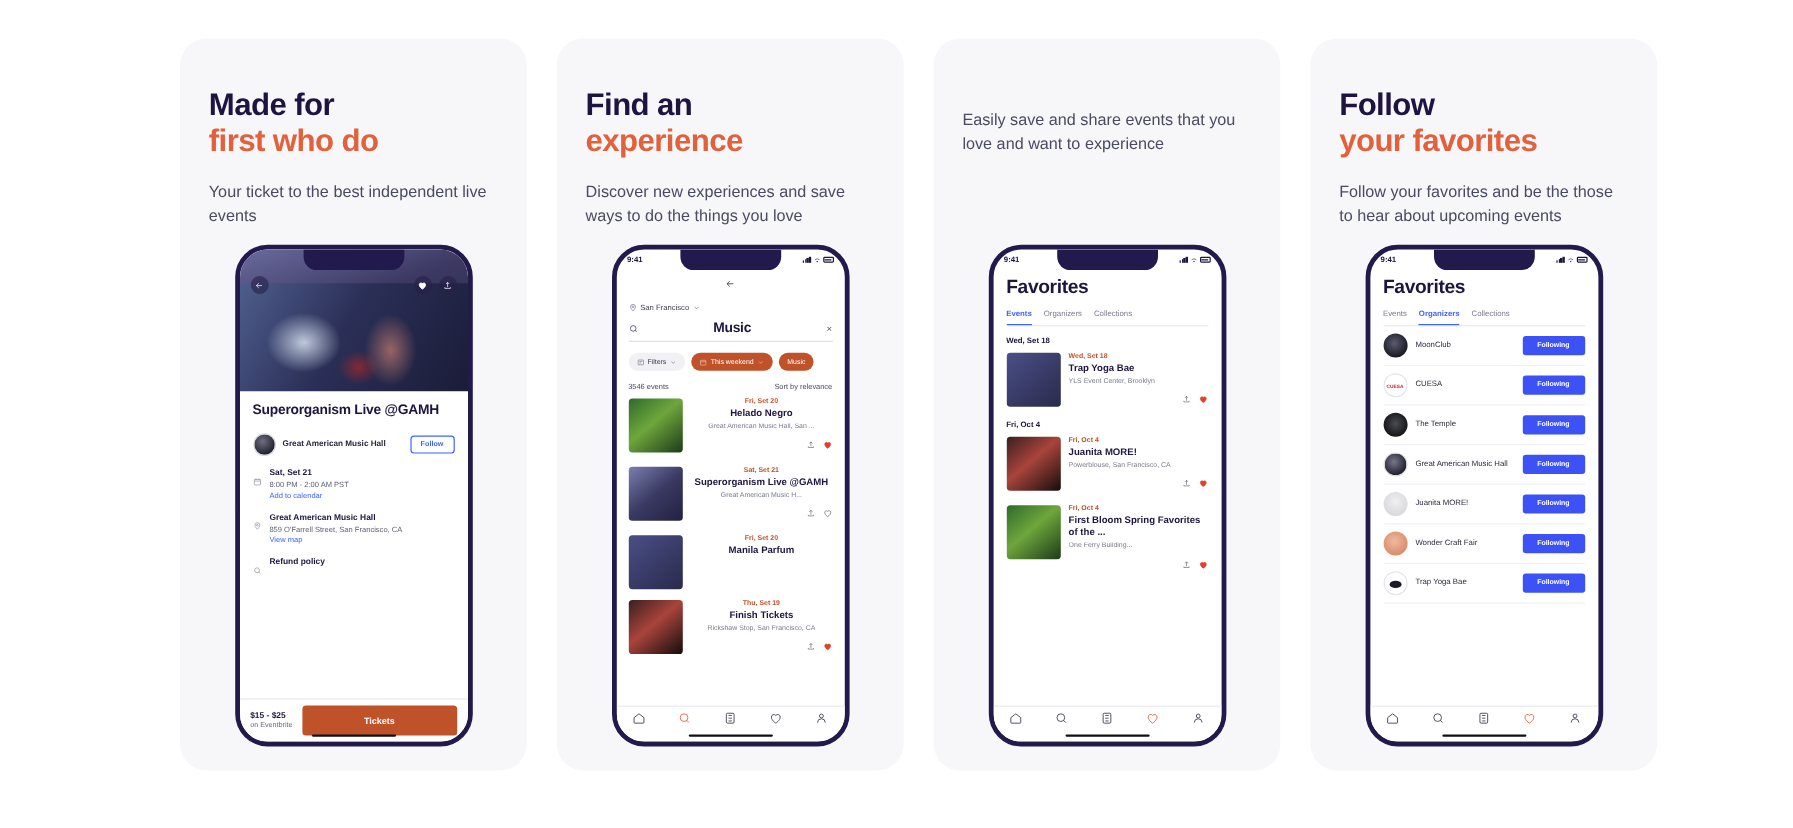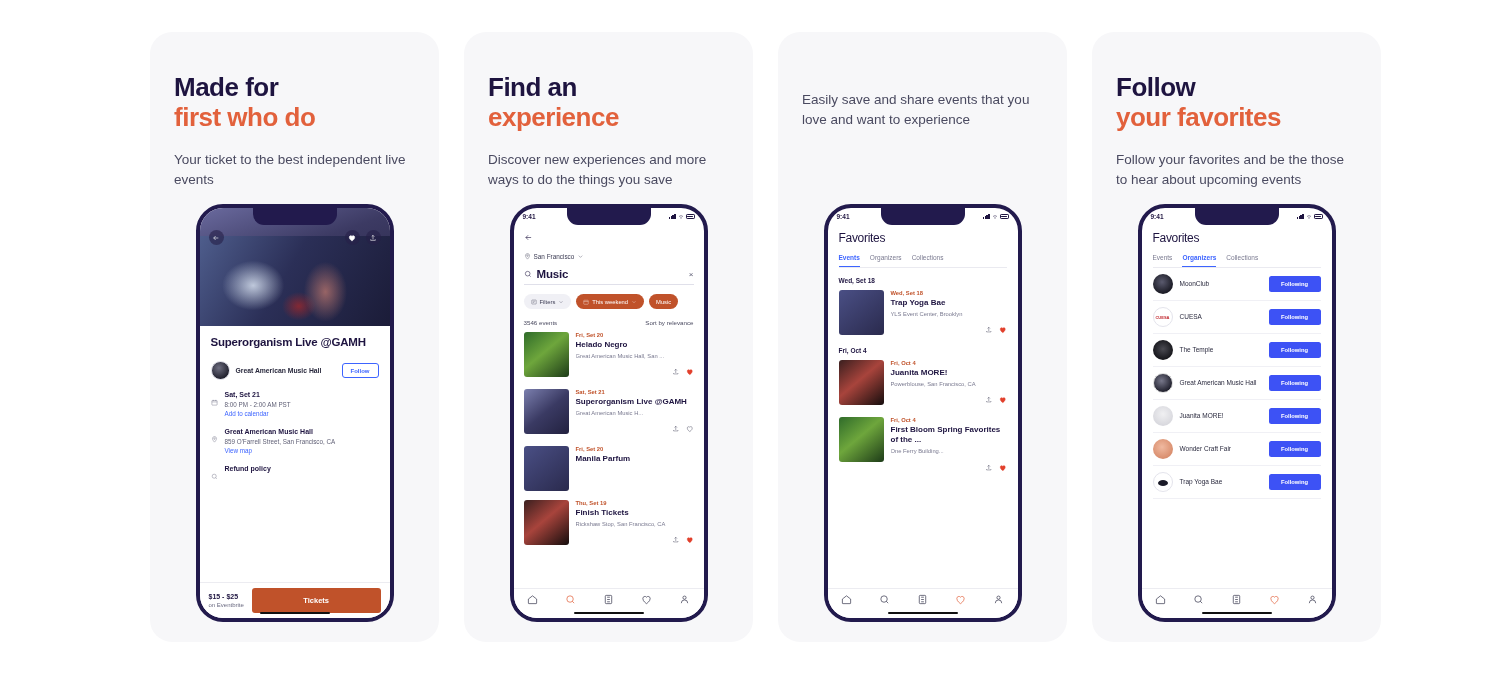--- a/index.html
+++ b/index.html
@@ -135,21 +135,21 @@
     display: flex; align-items: center; padding: 0 9px; gap: 8px; z-index: 36;
   }
   .price-b { font-size: 7px; font-weight: bold; color: #1e1440; }
   .price-s { font-size: 6px; color: #6a6a80; margin-top: 2px; }
   .tickets-btn {
     flex: 1; background: #c0522a; color: #fff; text-align: center;
     font-size: 7.5px; font-weight: 600; padding: 8px 0; border-radius: 3px;
   }
 
   
-  .s-pad { padding: 3px 10px 0 10px; }
+  .s-pad { padding: 3px 10px 0 10px; text-align: center; }
   .s-back svg { width: 9px; height: 9px; stroke: #1e1440; fill: none; stroke-width: 1.6; }
   .s-loc { display: flex; align-items: center; gap: 3px; margin-top: 7px; }
   .s-loc svg { width: 7px; height: 7px; stroke: #3a3a52; fill: none; stroke-width: 1.3; }
   .s-loc span { font-size: 6.4px; color: #3a3a52; }
   .s-field {
     display: flex; align-items: center; gap: 5px; margin-top: 8px;
     border-bottom: 0.8px solid #e0e0ea; padding-bottom: 4px;
   }
   .s-field svg { width: 8px; height: 8px; stroke: #1e1440; fill: none; stroke-width: 1.6; }
   .s-query { font-size: 11.5px; font-weight: bold; color: #1e1440; flex: 1; letter-spacing: -0.2px; }
@@ -180,21 +180,21 @@
     font-size: 5.8px; color: #7a7a90; margin-top: 2.5px;
     white-space: nowrap; overflow: hidden; text-overflow: ellipsis;
   }
   .ev-acts { display: flex; justify-content: flex-end; gap: 7px; margin-top: 3px; }
   .ev-acts svg { width: 7.5px; height: 7.5px; stroke: #3c3c52; fill: none; stroke-width: 1.4; }
   .ev-acts .heart-on svg { fill: #e2402c; stroke: #e2402c; }
   .ev-acts .heart-off svg { fill: none; stroke: #3c3c52; }
 
   
   .fav-pad { padding: 6px 11px 0 11px; }
-  .fav-title { font-size: 12px; font-weight: normal; color: #1e1440; letter-spacing: -0.3px; }
+  .fav-title { font-size: 16px; font-weight: bold; color: #1e1440; letter-spacing: -0.3px; }
   .fav-tabs { display: flex; gap: 10px; margin-top: 9px; border-bottom: 0.7px solid #eaeaf0; }
   .fav-tab { font-size: 6.5px; color: #7a7a90; padding-bottom: 5px; }
   .fav-tab.on { color: #3d64ff; font-weight: bold; border-bottom: 1.4px solid #3d64ff; }
   .day-hdr { font-size: 6.5px; font-weight: bold; color: #1e1440; margin: 9px 0 6px 0; }
   .org-item { display: flex; align-items: center; gap: 7px; padding: 6px 0; border-bottom: 0.6px solid #f0f0f5; }
   .org-pic { width: 20px; height: 20px; border-radius: 50%; flex-shrink: 0; }
   .p1 { background: radial-gradient(circle at 45% 40%, #5a5a6e, #16161f 75%); }
   .p2 { background: #fff; border: 0.6px solid #e4e4ec; position: relative; overflow: hidden; }
   .p2::after { content:'CUESA'; position:absolute; inset:0; display:flex; align-items:center; justify-content:center; font-size:4px; font-weight:bold; color:#c0272d; }
   .p3 { background: radial-gradient(circle at 50% 45%, #4a4a52, #15151a 72%); }
@@ -306,21 +306,21 @@
       </div>
       <div class="homebar"></div>
     </div>
   </div>
 
   <div class="card">
     <div class="headline">
       <span class="l1">Find an</span>
       <span class="l2">experience</span>
     </div>
-    <div class="subtitle">Discover new experiences and more ways to do the things you save</div>
+    <div class="subtitle">Discover new experiences and save ways to do the things you love</div>
 
     <div class="phone">
       <div class="notch"></div>
       <div class="statusbar">
         <span>9:41</span>
         <span class="sb-right">
           <span class="bars">
               <i></i>
               <i></i>
               <i></i>

